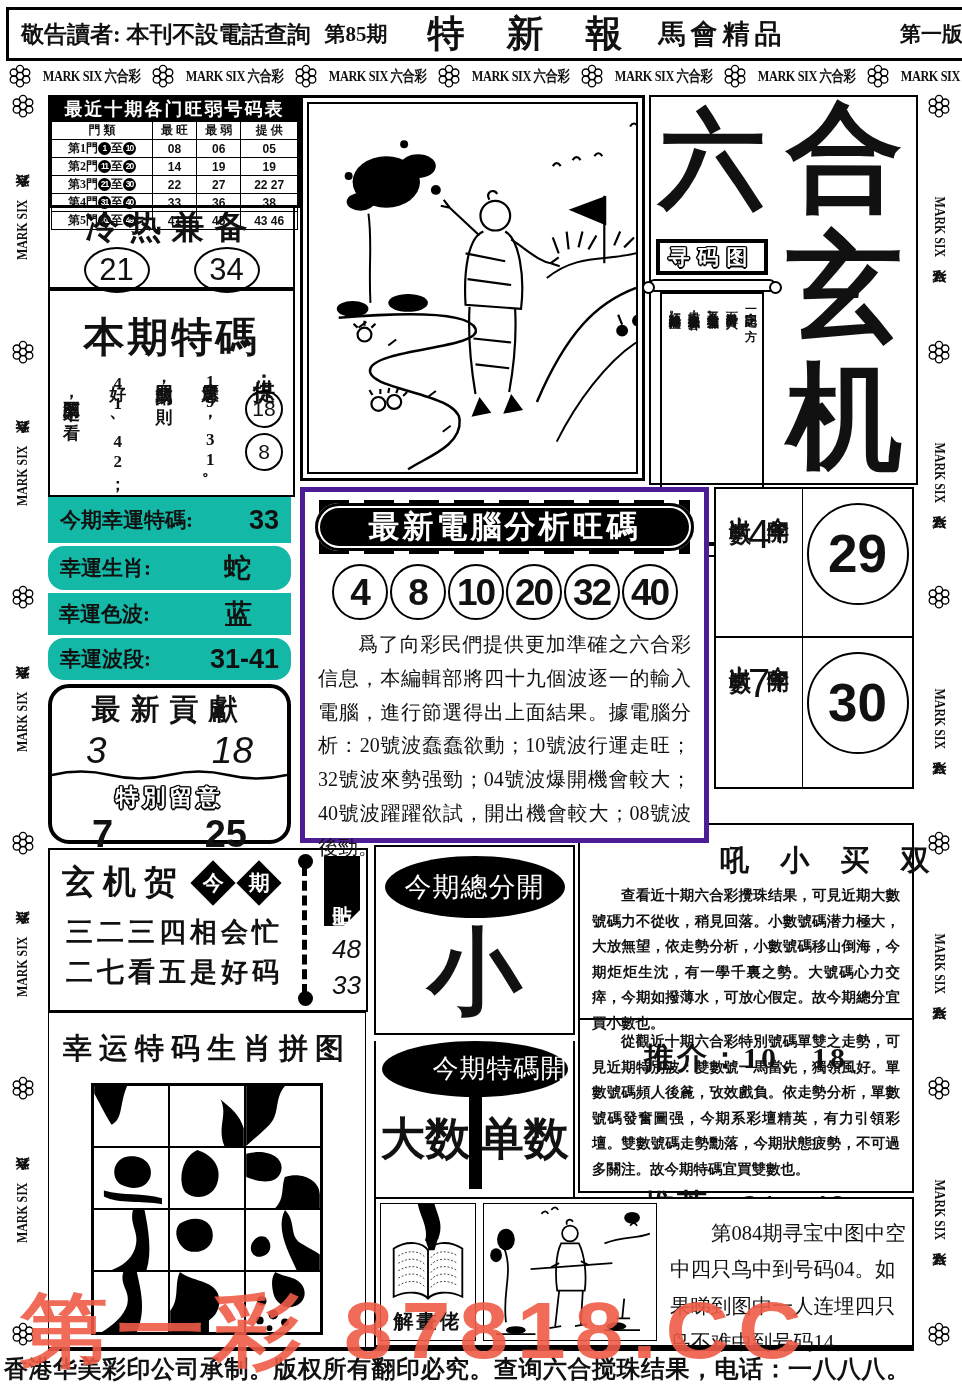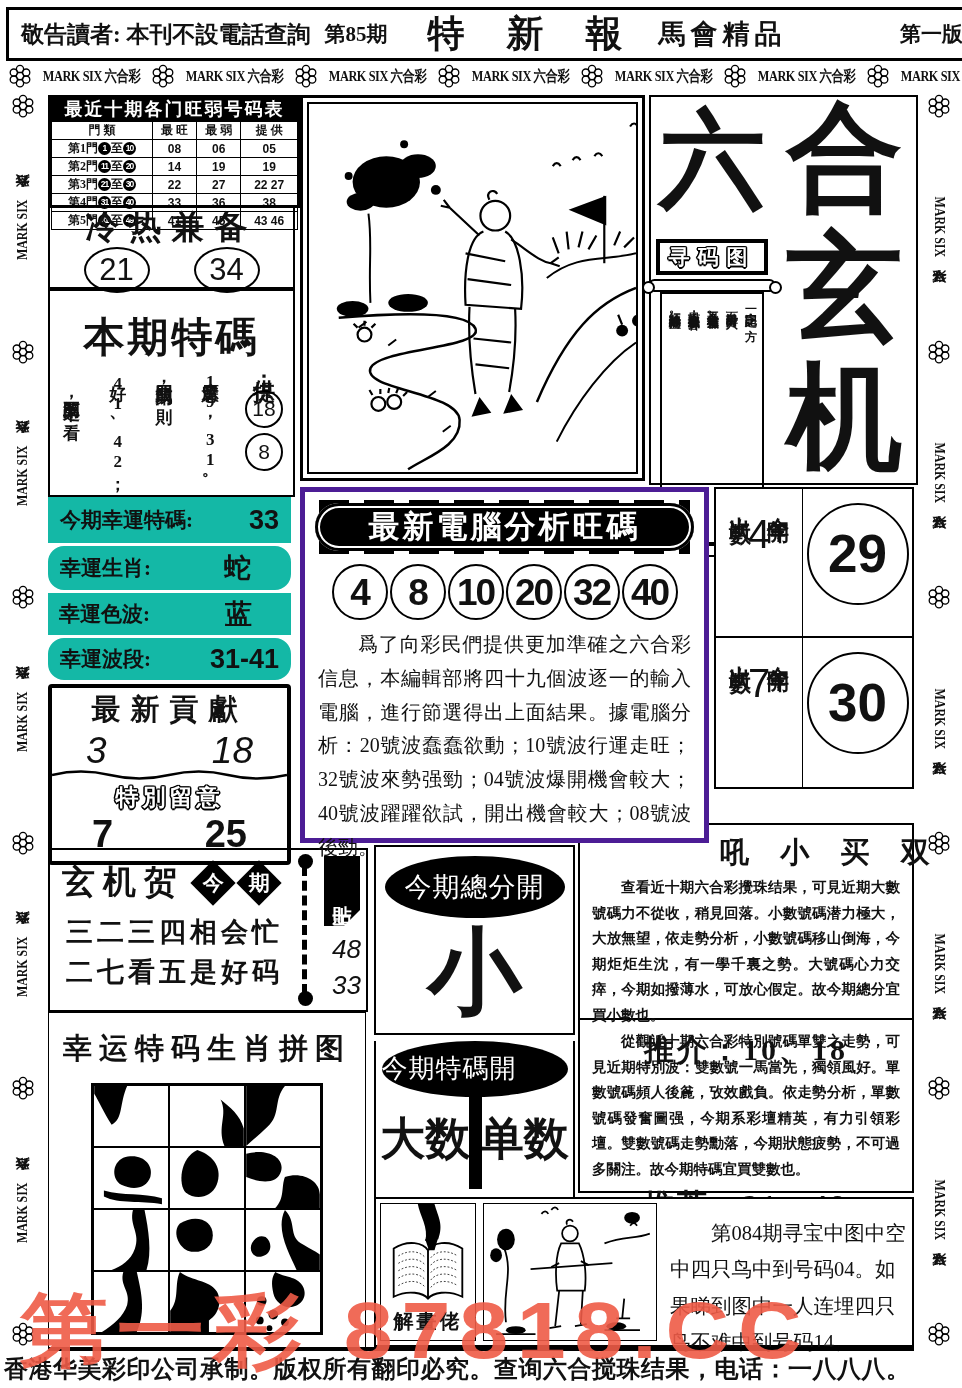--- a/index.html
+++ b/index.html
@@ -58,21 +58,21 @@
 
   .luckyrow{left:48px;width:243px;border:2px solid #14b8a6;display:flex;align-items:center;
             justify-content:space-between;padding:0 10px;box-sizing:border-box;background:#14b8a6;}
   .lr0{top:497px;height:46px;}
   .lr1{top:546px;height:44px;border-radius:16px;}
   .lr2{top:593px;height:42px;border-width:1.5px;}
   .lr3{top:638px;height:42px;border-radius:16px;}
   .lr-label{font-size:21px;font-weight:bold;white-space:nowrap;}
   .lr-val{font-size:27px;font-weight:bold;}
 
-  .contrib{left:48px;top:684px;width:243px;height:181px;border:4px solid #000;border-radius:4px;
+  .contrib{left:48px;top:684px;width:243px;height:160px;border:4px solid #000;border-radius:21px;
            text-align:center;box-sizing:border-box;}
   .co-title{font-size:29px;font-weight:bold;letter-spacing:10px;margin-top:2px;}
   .co-nums{display:flex;justify-content:space-between;padding:0 34px;font-size:37px;font-style:italic;}
   .co-nums2{display:flex;justify-content:space-between;padding:0 40px;font-size:38px;font-weight:bold;}
   .co-note{font-size:23px;font-weight:bold;letter-spacing:4px;color:#fff;
            text-shadow:-1.5px 0 #000,1.5px 0 #000,0 -1.5px #000,0 1.5px #000,
                        -1px -1px #000,1px 1px #000,-1px 1px #000,1px -1px #000;}
 
   .mystery{left:48px;top:848px;width:316px;height:160px;border:2px solid #000;}
   .my-titlerow{position:absolute;left:12px;top:10px;display:flex;align-items:center;gap:10px;}
@@ -159,36 +159,36 @@
   .yb-count{font-size:40px;margin-top:4px;font-weight:500;}
   .yb-right{flex:1;display:flex;align-items:flex-start;justify-content:center;padding-top:14px;}
   .yb-circ{width:102px;height:102px;border:2.5px solid #000;border-radius:50%;font-size:53px;
            font-weight:bold;line-height:98px;text-align:center;font-family:"Liberation Sans",sans-serif;
            box-sizing:border-box;}
 
   
   .panel{left:578px;width:336px;border:2px solid #000;box-sizing:border-box;background:#fff;}
   .pA{top:823px;height:197px;z-index:1;}
   .pB{top:1020px;height:173px;border-top:none;}
-  .pn-header{margin:8px 8px 0 140px;text-align:center;font-size:29px;font-weight:600;
+  .pn-header{margin:16px 8px 0 140px;text-align:center;font-size:29px;font-weight:600;
              letter-spacing:12px;white-space:nowrap;}
   .pn-body{padding:2px 12px 0;font-size:14.5px;line-height:1.76;text-align:justify;text-indent:2em;
            font-weight:600;}
   .pB .pn-body{padding-top:10px;font-family:Liberation Mono, monospace;}
   .pn-rec{text-align:center;font-size:30px;font-weight:600;letter-spacing:3px;margin-top:2px;}
 
   .totalbox{left:374px;top:845px;width:201px;height:190px;border:2px solid #000;text-align:center;
             box-sizing:border-box;background:#fff;}
   .badge{margin:9px auto 0;background:#000;border-radius:50%;color:#fff;font-weight:normal;
          letter-spacing:1px;}
   .tb-badge{width:180px;height:62px;font-size:27px;line-height:62px;}
   .tb-result{font-size:94px;line-height:1.15;font-weight:600;}
 
   .oddbox{left:374px;top:1035px;width:201px;height:158px;border:2px solid #000;border-top:none;
-          box-sizing:border-box;position:relative;text-align:left;background:#fff;}
+          box-sizing:border-box;position:relative;text-align:right;background:#fff;}
   .ob-badge{width:186px;height:56px;font-size:26px;line-height:56px;margin-top:6px;}
   .ob-stem{position:absolute;left:50%;top:56px;bottom:8px;width:13px;margin-left:-6px;background:#000;}
   .ob-words{display:flex;justify-content:space-around;margin-top:12px;font-size:45px;font-weight:bold;}
 
   .strip{left:374px;top:1197px;width:540px;height:150px;border:2px solid #000;box-sizing:border-box;
          display:flex;padding:4px;gap:7px;background:#fff;}
   .bookbox{width:94px;border:1.5px solid #000;display:flex;flex-direction:column;flex:0 0 auto;}
   .bookbox svg{display:block;width:100%;height:102px;}
   .bk-label{font-size:20px;font-weight:bold;letter-spacing:3px;text-align:center;margin-top:2px;}
   .manbox{width:172px;border:1.5px solid #000;flex:0 0 auto;}

